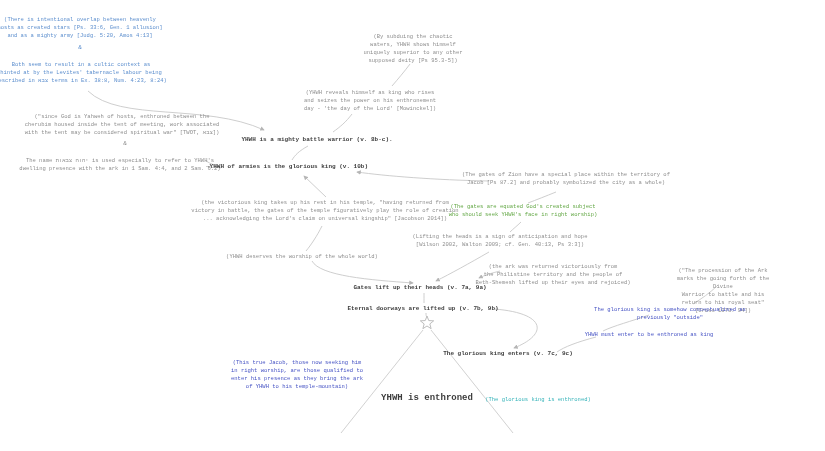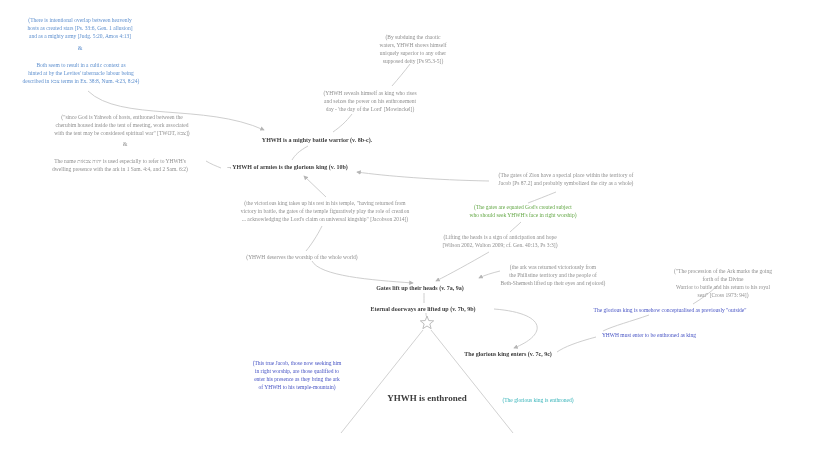--- a/index.html
+++ b/index.html
@@ -1,17 +1,17 @@
 <!DOCTYPE html>
 <html><head>
 <meta charset="utf-8">
 <style>
   html,body{margin:0;padding:0;background:#ffffff;}
   #canvas{position:relative;width:825px;height:451px;overflow:hidden;background:#ffffff;
-          font-family:Liberation Serif, serif;}
+          font-family:Liberation Mono, monospace;}
   svg.layer{position:absolute;left:0;top:0;pointer-events:none;}
   .node{position:absolute;transform:translateX(-50%);text-align:center;white-space:pre-line;
         font-size:5.5px;line-height:8px;color:#8f8f8f;}
   .blue{color:#5d8fce;}
   .indigo{color:#4653c4;}
   .green{color:#62a744;}
   .teal{color:#35b3b9;}
   .claim{color:#3d3d3d;font-weight:bold;font-size:6px;}
   .title{color:#3d3d3d;font-weight:bold;font-size:9px;}
   .amp{font-size:6px;}

